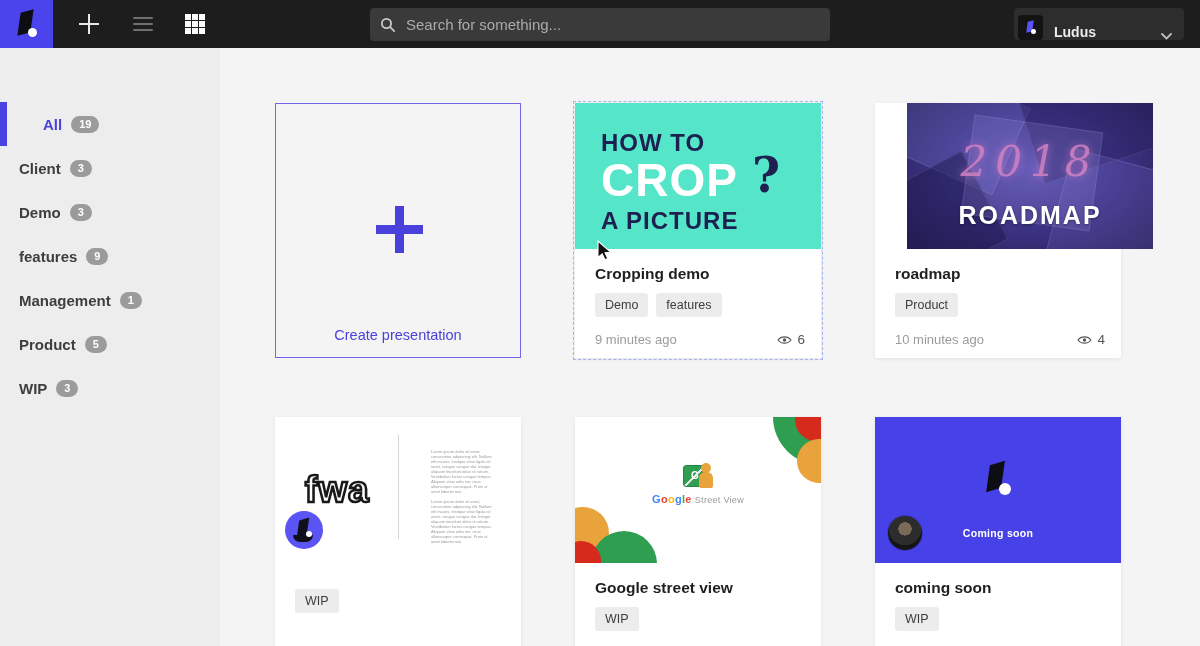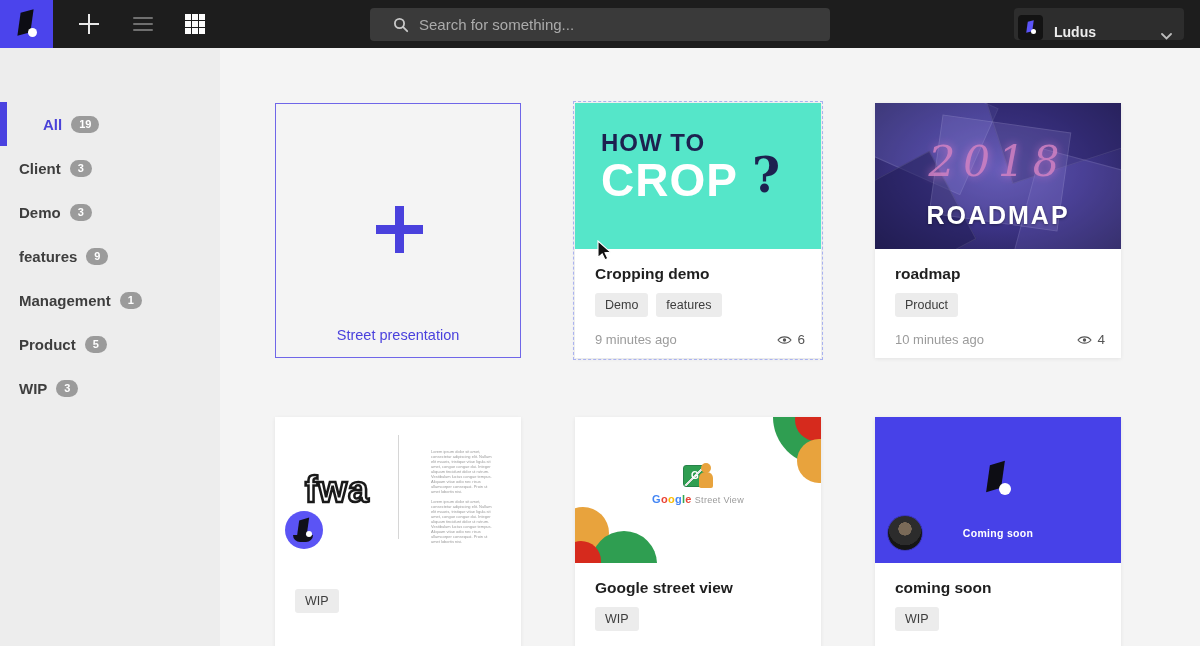--- a/index.html
+++ b/index.html
@@ -18,21 +18,21 @@
   .plus-icon { position:relative; width:20px; height:20px; }
   .plus-icon::before, .plus-icon::after { content:""; position:absolute; background:#e8e8e8; }
   .plus-icon::before { left:9px; top:0; width:2px; height:20px; }
   .plus-icon::after { left:0; top:9px; width:20px; height:2px; }
   .list-icon { display:flex; flex-direction:column; gap:4px; }
   .list-icon i { display:block; width:20px; height:2px; background:#6f6f6f; border-radius:1px; }
   .grid-icon { display:grid; grid-template-columns:repeat(3,5.5px); gap:1.5px; }
   .grid-icon i { display:block; width:5.5px; height:5.5px; background:#fdfdfd; }
 
   .search-box { position:absolute; left:370px; top:8px; width:460px; height:33px;
-                background:#3a3a3a; border-radius:4px; display:flex; align-items:center; padding-left:23px; }
+                background:#3a3a3a; border-radius:4px; display:flex; align-items:center; padding-left:10px; }
   .search-box svg { flex:0 0 auto; }
   .search-input { flex:1; background:transparent; border:none; outline:none;
                   color:#ddd; font-size:15px; margin-left:10px; font-family:"Liberation Sans",sans-serif; }
   .search-input::placeholder { color:#ababab; }
 
   .ws-dropdown { position:absolute; right:16px; top:8px; width:170px; height:32px;
                  background:#2d2d2d; border-radius:4px; display:flex; align-items:flex-end;
                  padding:0 12px 0 4px; cursor:pointer; }
   .ws-avatar { width:25px; height:25px; background:#131313; border-radius:4px; position:relative; }
   .ws-avatar .mini-shape { position:absolute; left:9px; top:6px; width:6px; height:11px;
@@ -80,21 +80,21 @@
   
   .thumb-crop { background:#55e6c9; padding:26px 0 0 26px; }
   .crop-l1 { color:#1d2150; font-weight:bold; font-size:24px; letter-spacing:1px; }
   .crop-row { display:flex; align-items:flex-start; }
   .crop-l2 { color:#fff; font-weight:bold; font-size:46px; line-height:1; letter-spacing:1px; }
   .crop-q  { color:#1d2150; font-weight:bold; font-size:48px; line-height:1; margin-left:14px;
              transform:translateY(-6px); font-family:"DejaVu Serif",serif; }
   .crop-l3 { color:#1d2150; font-weight:bold; font-size:24px; letter-spacing:1px; margin-top:2px; }
 
   
-  .thumb-roadmap { background:radial-gradient(ellipse at 50% 45%, #5a50ae 0%, #3d3487 50%, #241f52 100%); }
+  .thumb-roadmap { background:radial-gradient(ellipse at 50% 45%, #5a50ae 0%, #3d3487 50%, #241f52 100%);margin-left:32px; }
   .rm-piece { position:absolute; border:1px solid rgba(255,255,255,.10); }
   .rm1 { left:-20px; top:-25px; width:130px; height:95px; background:rgba(120,115,200,.28); transform:rotate(24deg); }
   .rm2 { left:120px; top:-30px; width:150px; height:90px; background:rgba(40,33,95,.45); transform:rotate(-18deg); }
   .rm3 { left:-35px; top:70px; width:120px; height:100px; background:rgba(30,25,80,.5); transform:rotate(-28deg); }
   .rm4 { left:150px; top:60px; width:130px; height:110px; background:rgba(110,100,190,.25); transform:rotate(15deg); }
   .rm5 { left:60px; top:20px; width:130px; height:100px; background:rgba(160,150,230,.18); transform:rotate(8deg); }
   .rm-year { position:absolute; left:0; right:0; top:34px; text-align:center;
              font-family:"DejaVu Serif",serif; font-style:italic; font-size:42px; letter-spacing:8px;
              color:#d583c4; opacity:.85; text-shadow:0 0 8px rgba(235,130,215,.7); }
   .rm-label { position:absolute; left:0; right:0; top:98px; text-align:center;
@@ -236,30 +236,31 @@
       <span class="count-badge">3</span>
     </div>
   </div>
 </div>
 
 <div class="main">
   <div class="grid">
 
     <div class="card create-card">
       <div class="create-plus"></div>
-      <div class="create-label">Street presentation</div>
+      <div class="create-label">Create presentation</div>
     </div>
 
     <div class="card selected">
       <div class="thumb thumb-crop">
         <div class="crop-l1">HOW TO</div>
         <div class="crop-row">
           <span class="crop-l2">CROP</span>
           <span class="crop-q">?</span>
         </div>
+        <div class="crop-l3">A PICTURE</div>
       </div>
       <div class="card-body">
         <div class="card-title">Cropping demo</div>
         <div class="tag-row">
           <span class="tag">Demo</span>
           <span class="tag">features</span>
         </div>
       </div>
       <div class="card-footer">
         <span class="time">9 minutes ago</span>

